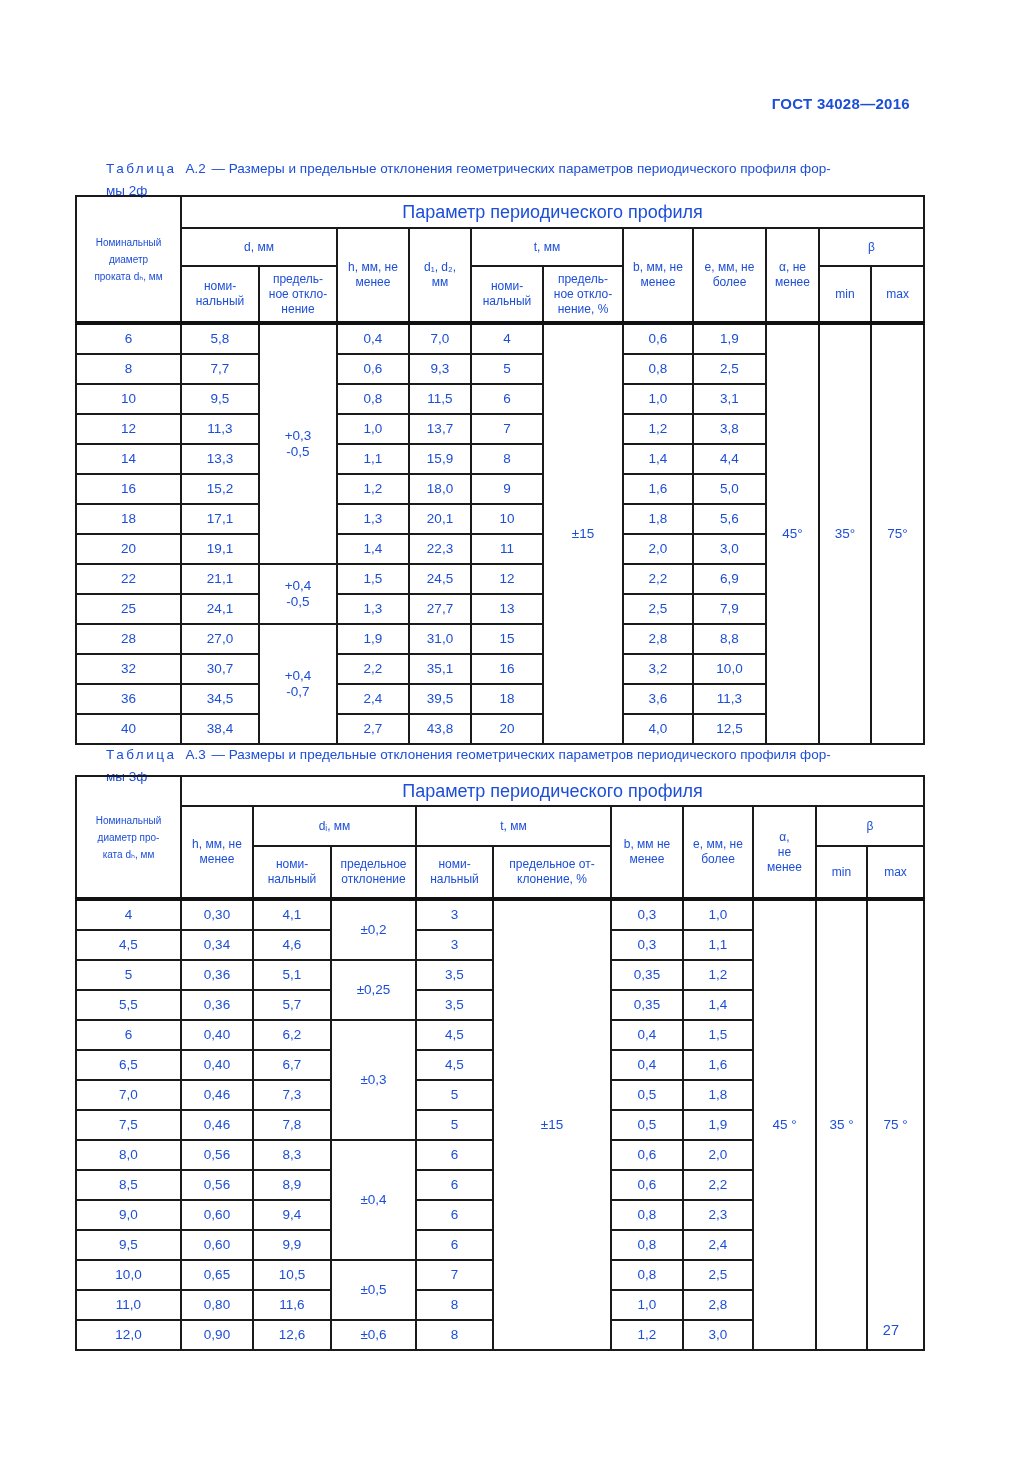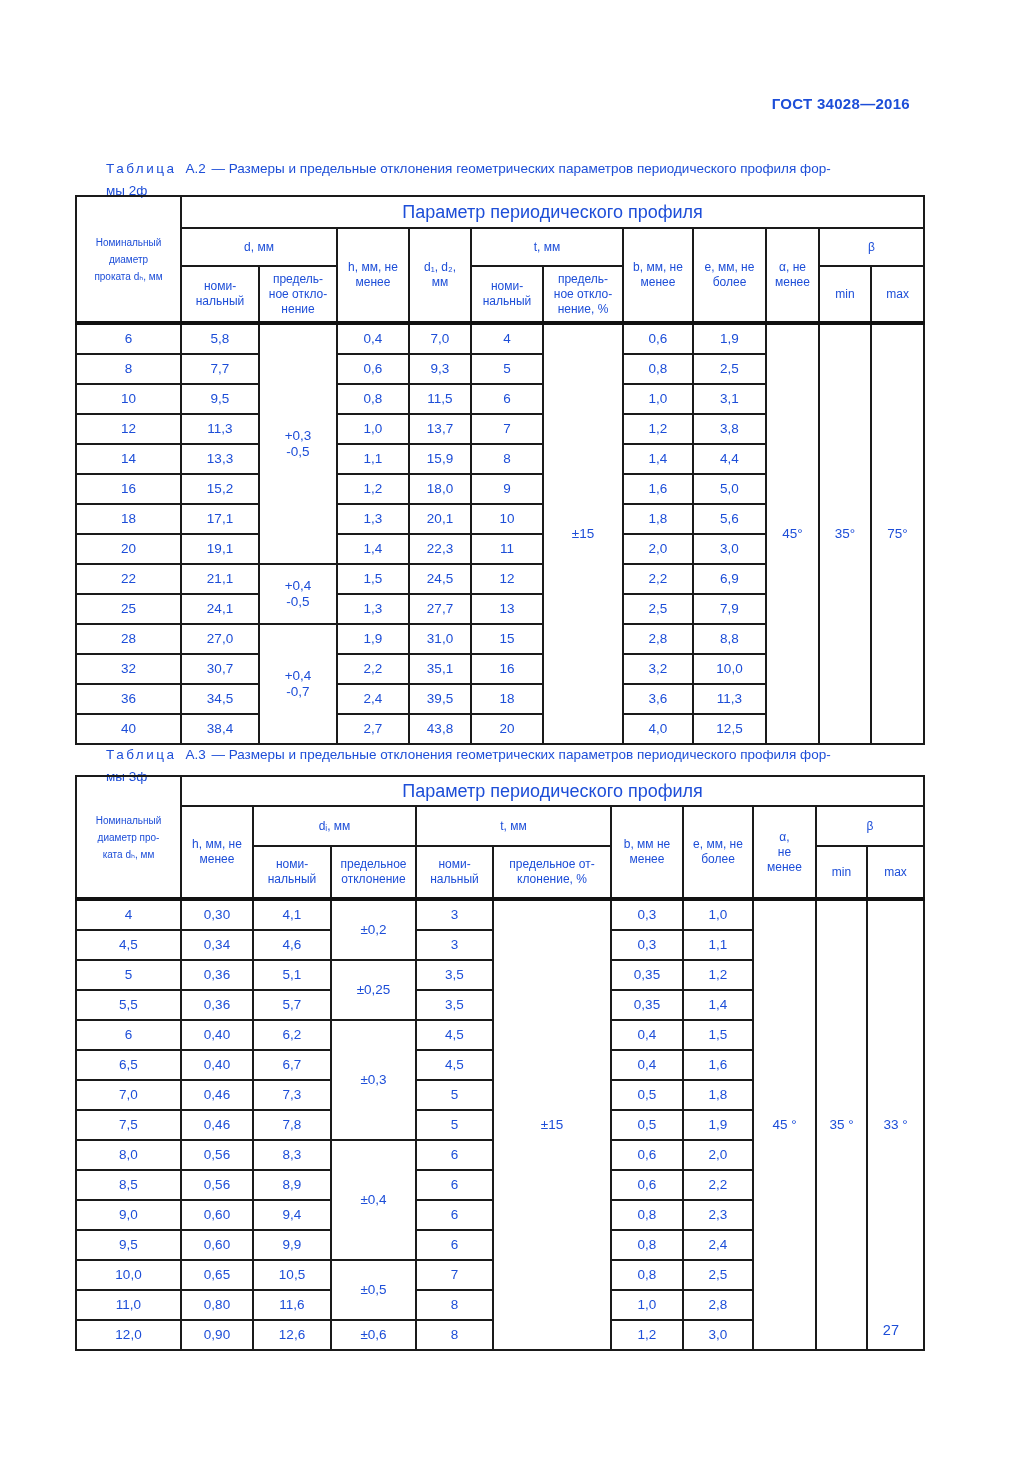--- a/index.html
+++ b/index.html
@@ -309,21 +309,21 @@
           <td>4</td>
           <td>0,30</td>
           <td>4,1</td>
           <td rowspan="2">±0,2</td>
           <td>3</td>
           <td rowspan="15">±15</td>
           <td>0,3</td>
           <td>1,0</td>
           <td rowspan="15">45 °</td>
           <td rowspan="15">35 °</td>
-          <td rowspan="15">33 °</td>
+          <td rowspan="15">75 °</td>
         </tr>
         <tr>
           <td>4,5</td>
           <td>0,34</td>
           <td>4,6</td>
           <td>3</td>
           <td>0,3</td>
           <td>1,1</td>
         </tr>
         <tr>

